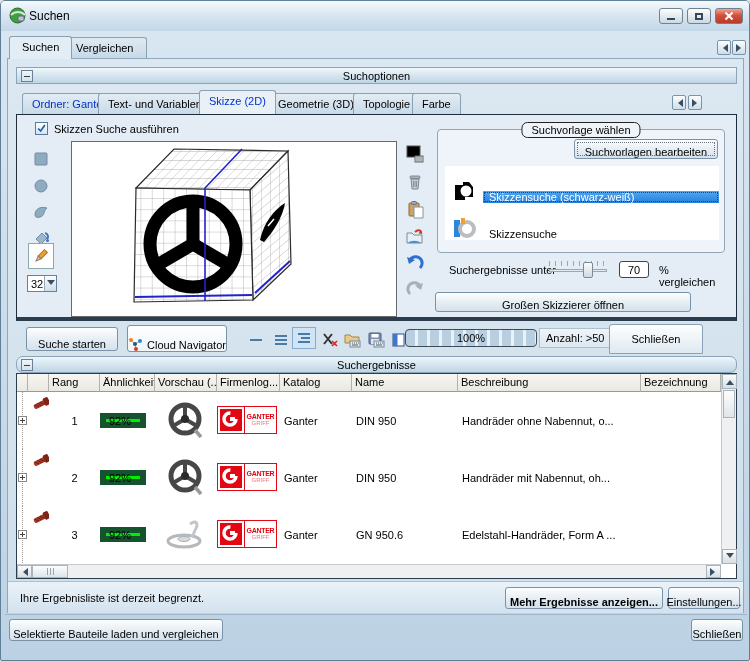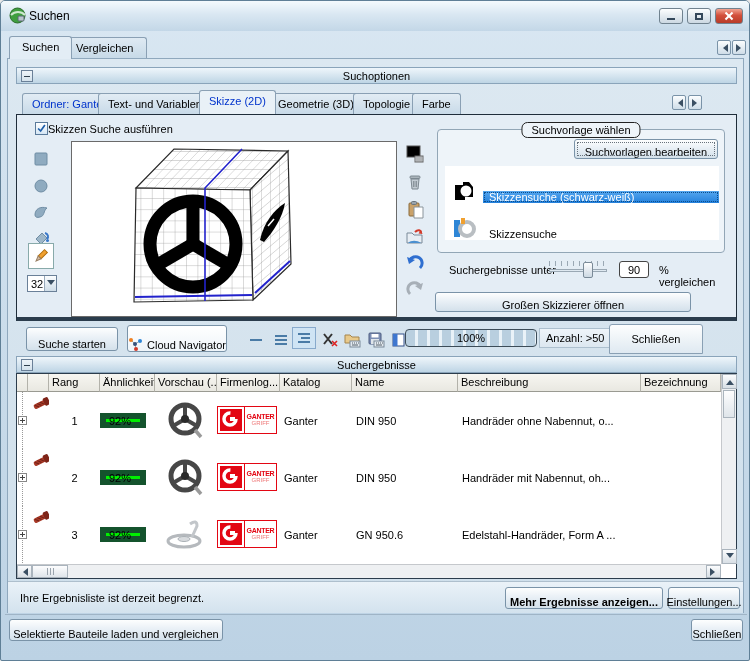--- a/index.html
+++ b/index.html
@@ -143,21 +143,21 @@
       <div class="abs arrbtn" style="left:650px;top:2px;">
           <span class="tri-l"></span>
         </div>
       <div class="abs arrbtn" style="left:666px;top:2px;">
           <span class="tri-r"></span>
         </div>
     </div>
 
     <div class="abs sketchbox">
 
-      <div class="abs" style="left:18px;top:7px;display:flex;align-items:center;">
+      <div class="abs" style="left:18px;top:7px;display:flex;align-items:center;gap:6px;">
         <span class="cb">
           <svg viewBox="0 0 13 13">
               <polyline points="2.5,6.5 5.5,9.5 10.5,2.5" fill="none" stroke="#1f5faa" stroke-width="2"></polyline>
             </svg>
         </span>
         <span>Skizzen Suche ausführen</span>
       </div>
 
       <div class="abs toolbtn" style="left:12px;top:33px;">
         <svg width="16" height="16" viewBox="0 0 16 16">
@@ -302,21 +302,21 @@
       </div>
 
       <div class="abs" style="left:420px;top:146px;width:290px;height:20px;">
         <span class="abs" style="left:12px;top:3px;">Suchergebnisse unter</span>
         <div class="abs" style="left:112px;top:0px;">
           <div class="tick"></div>
           <div class="groove" style="margin-top:3px;"></div>
           <div class="sliderthumb" style="left:34px;top:1px;"></div>
         </div>
         <div class="abs valuebox" style="left:182px;top:0px;">
-            <span>90</span>
+            <span>70</span>
           </div>
         <span class="abs" style="left:222px;top:3px;">% vergleichen</span>
       </div>
 
       <div class="abs btn" style="left:418px;top:177px;width:256px;height:20px;">
         <span>Großen Skizzierer öffnen</span>
       </div>
     </div>
 
     <div class="abs" style="left:0;top:263px;width:735px;height:34px;">
@@ -384,21 +384,21 @@
         <span>100%</span>
       </div>
       <div class="abs flatlabel" style="left:531px;top:6px;">
         <span>Anzahl: &gt;50</span>
       </div>
       <div class="abs closetab" style="left:601px;top:2px;width:94px;height:30px;">
         <span>Schließen</span>
       </div>
     </div>
 
-    <div class="abs phead" style="left:8px;top:297px;width:721px;">
+    <div class="abs phead" style="left:8px;top:297px;width:721px;border-radius:7px;">
       <span class="minusbox"></span>
       <span>Suchergebnisse</span>
     </div>
 
     <div class="abs resbox">
       <div class="th" style="width:704px;">
         <div style="width:11px;"></div>
         <div style="width:21px;"></div>
         <div style="width:51px;"><span>Rang</span></div>
         <div style="width:55px;"><span>Ähnlichkeit</span></div>

